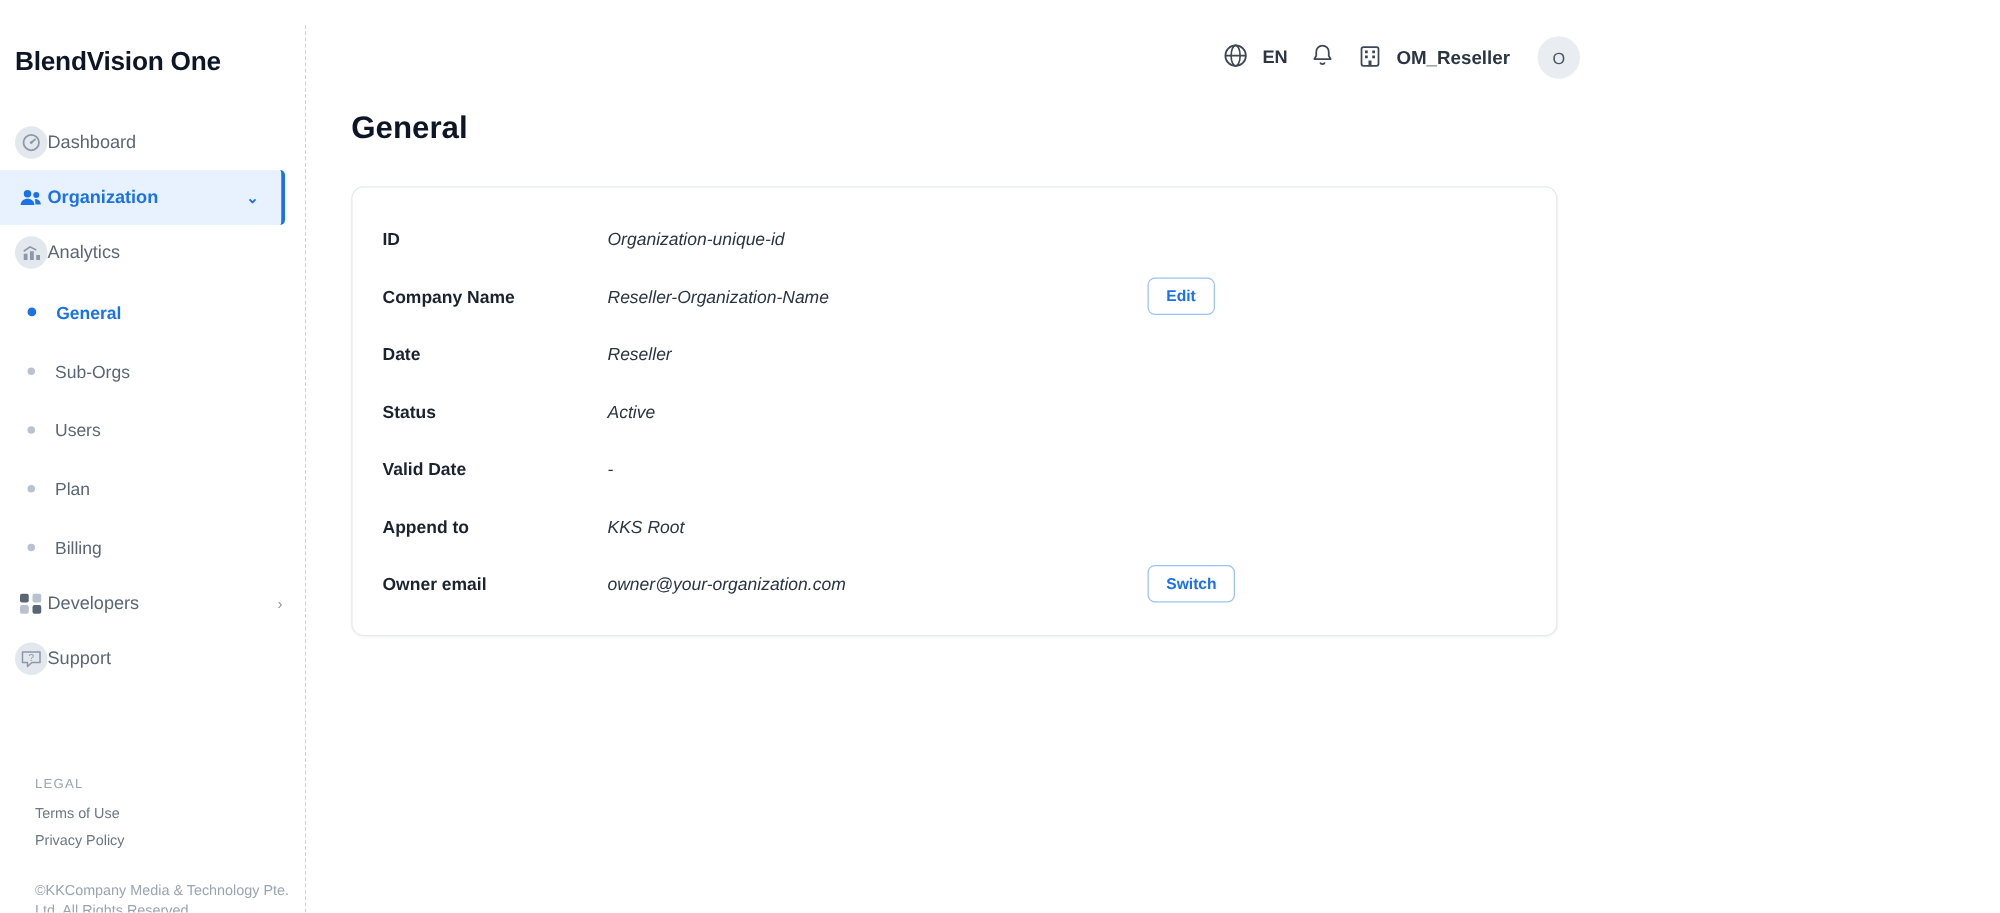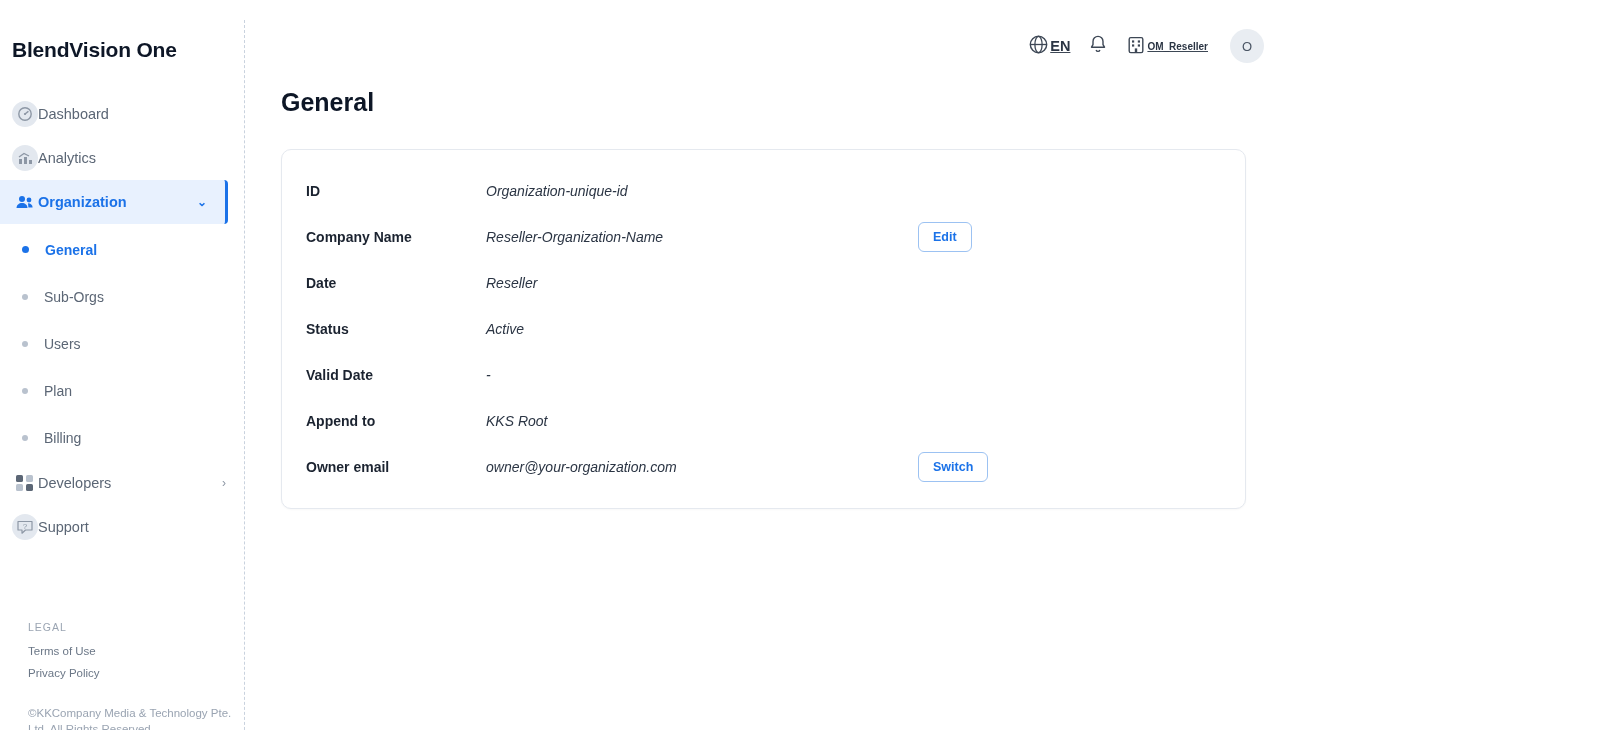--- a/index.html
+++ b/index.html
@@ -76,25 +76,25 @@
     font-size: 11.5px; color: #9aa4b2; line-height: 1.45; margin-top: 26px;
   }
 
   
   .main { flex: 1; height: 730px; position: relative; background: #fff; }
   .topbar {
     height: 52px; display: flex; align-items: center;
     justify-content: flex-end; gap: 18px; padding-right: 18px;
   }
   .top-btn {
-    display: flex; align-items: center; gap: 1px;
-    color: #3d4755; cursor: pointer; font-size: 14px; text-decoration: underline;
+    display: flex; align-items: center; gap: 11px;
+    color: #3d4755; cursor: pointer; font-size: 14px;
   }
   .lang-code { font-weight: bold; font-size: 14.5px; color: #2b3544; }
-  .org-name { font-weight: bold; font-size: 10px; color: #2b3544; }
+  .org-name { font-weight: bold; font-size: 15px; color: #2b3544; }
   .avatar {
     width: 34px; height: 34px; border-radius: 50%;
     background: #e9edf2; color: #4a5564;
     display: flex; align-items: center; justify-content: center;
     font-size: 13px; margin-left: 4px; cursor: pointer;
   }
 
   .page-title {
     font-size: 25px; font-weight: bold; color: #0d1626;
     margin: 16px 0 0 36px;
@@ -147,43 +147,43 @@
         <span class="nav-ico">
           <svg width="16" height="16" viewBox="0 0 16 16">
               <circle cx="8" cy="8" r="6.2" fill="none" stroke="#8d97a5" stroke-width="1.4"></circle>
               <path d="M8 8 L11 5.6" stroke="#8d97a5" stroke-width="1.4" stroke-linecap="round"></path>
               <circle cx="8" cy="8" r="1.1" fill="#8d97a5"></circle>
             </svg>
         </span>
         <span class="nav-label">Dashboard</span>
       </div>
 
+      <div class="nav-item active">
+        <span class="nav-ico">
+          <svg width="20" height="16" viewBox="0 0 20 16">
+              <circle cx="7" cy="5" r="3" fill="#1b72e8"></circle>
+              <circle cx="14" cy="6" r="2.4" fill="#1b72e8"></circle>
+              <path d="M1.5 14c0-3 2.5-5 5.5-5s5.5 2 5.5 5z" fill="#1b72e8"></path>
+              <path d="M13 9.2c2.6 0 4.6 1.7 4.6 4.3h-4.2z" fill="#1b72e8"></path>
+            </svg>
+        </span>
+        <span class="nav-label">Organization</span>
+        <span class="chev">⌄</span>
+      </div>
+
       <div class="nav-item">
         <span class="nav-ico">
           <svg width="17" height="16" viewBox="0 0 17 16">
               <rect x="2" y="9" width="3" height="5" fill="#8d97a5"></rect>
               <rect x="7" y="7" width="3" height="7" fill="#8d97a5"></rect>
               <rect x="12" y="10" width="3" height="4" fill="#8d97a5"></rect>
               <path d="M2 7 L7 3.5 L12 6" stroke="#8d97a5" stroke-width="1.3" fill="none"></path>
             </svg>
         </span>
         <span class="nav-label">Analytics</span>
-      </div>
-
-      <div class="nav-item active">
-        <span class="nav-ico">
-          <svg width="20" height="16" viewBox="0 0 20 16">
-              <circle cx="7" cy="5" r="3" fill="#1b72e8"></circle>
-              <circle cx="14" cy="6" r="2.4" fill="#1b72e8"></circle>
-              <path d="M1.5 14c0-3 2.5-5 5.5-5s5.5 2 5.5 5z" fill="#1b72e8"></path>
-              <path d="M13 9.2c2.6 0 4.6 1.7 4.6 4.3h-4.2z" fill="#1b72e8"></path>
-            </svg>
-        </span>
-        <span class="nav-label">Organization</span>
-        <span class="chev">⌄</span>
       </div>
 
       <div class="subnav">
         <div class="sub-item active">
           <span class="dot"></span>
           <span>General</span>
         </div>
         <div class="sub-item">
           <span class="dot"></span>
           <span>Sub-Orgs</span>

